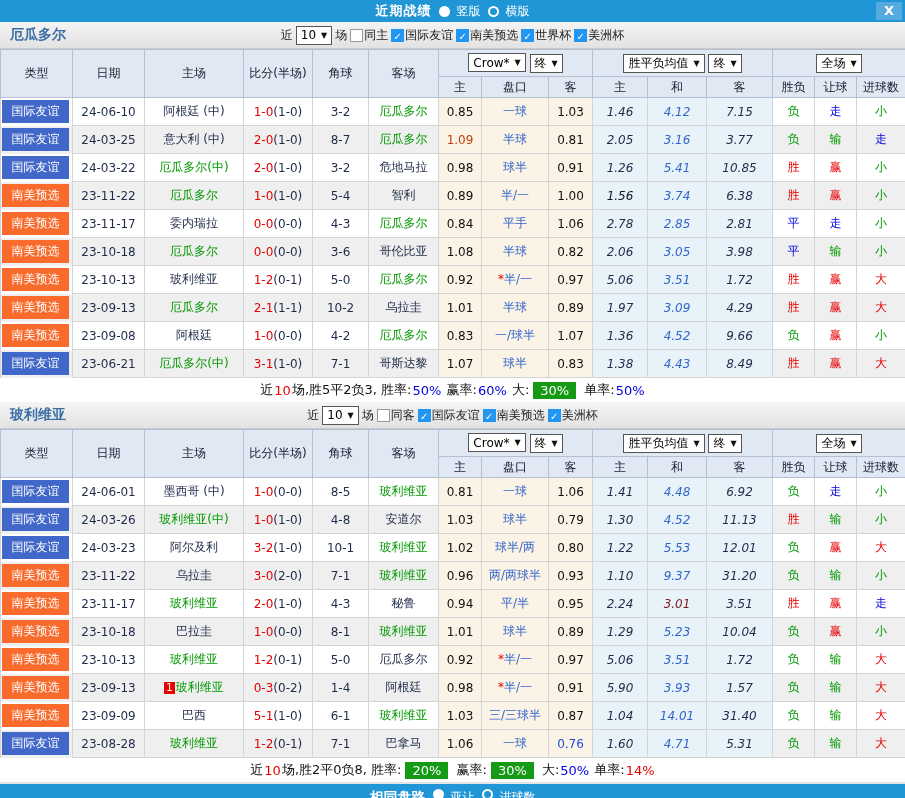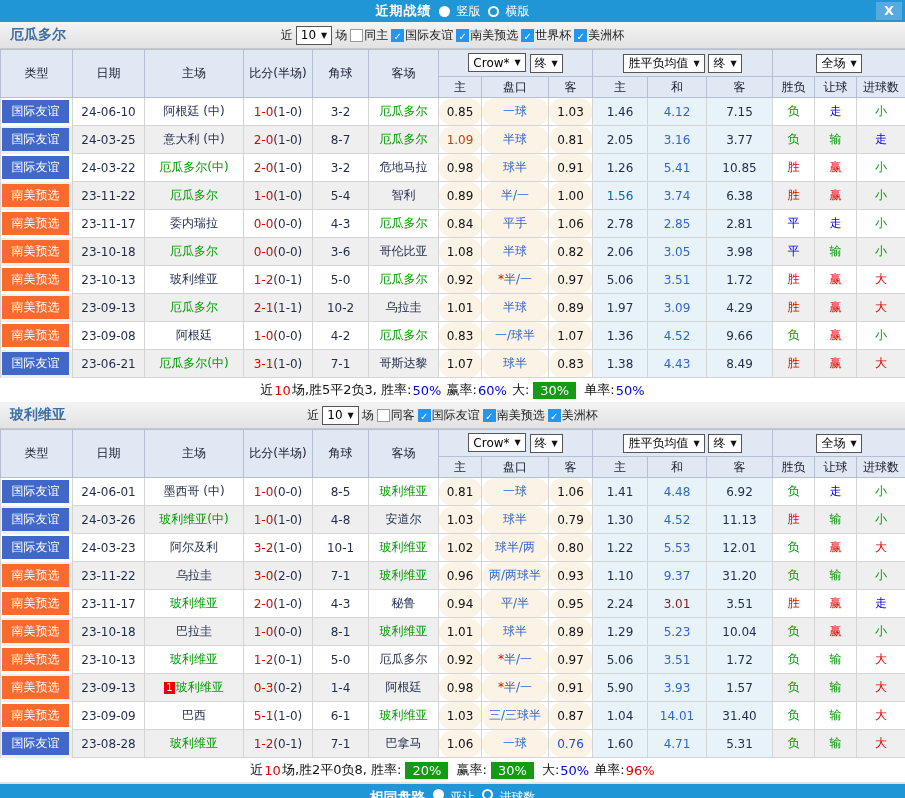--- a/index.html
+++ b/index.html
@@ -27,22 +27,22 @@
   
   table{border-collapse:collapse;table-layout:fixed;width:905px;}
   thead th{background:#e0e9f3;border:1px solid #b4c0d2;font-weight:normal;color:#1a1a2e;
            text-align:center;padding:0;font-size:12px;}
   thead tr.hr1 th{height:26px;}
   thead tr.hr2 th{height:20px;}
   tbody td{border:1px solid #d4d4d4;text-align:center;height:27px;padding:0;font-size:12px;
            color:#1f2b4a;overflow:hidden;white-space:nowrap;}
   tr.even td{background:#efefef;}
   tr.odd td{background:#ffffff;}
-  td.cream{background:#fbf3e6 !important;border-radius:14px;}
-  td.lblue{background:#e8f2f9 !important;}
+  td.cream{background:#fbf3e6 !important;}
+  td.lblue{background:#e8f2f9 !important;font-style:italic;}
   td.typecol{border-top:none;border-bottom:none;background:#fff !important;}
   tr.even td.typecol{background:#efefef !important;}
   .type-pill{margin:2px 3px 2px 1px;height:23px;line-height:23px;color:#fff;font-size:12px;}
   .type-blue{background:#4167c8;}
   .type-orange{background:#f96b2d;}
   .t-green{color:#009900;}
   .t-red{color:#e60000;}
   .t-dark{color:#1f2b4a;}
   .t-hblue{color:#3366cc;}
   .badge1{display:inline-block;background:#e60000;color:#fff;font-size:10px;line-height:12px;
@@ -221,21 +221,21 @@
               <div class="type-pill type-orange">南美预选</div>
             </td>
             <td>23-11-22</td>
             <td><span class="t-green">厄瓜多尔</span></td>
             <td><span class="t-red">1-0</span><span class="t-dark">(1-0)</span></td>
             <td>5-4</td>
             <td><span class="t-dark">智利</span></td>
             <td class="cream" style="color:#111;">0.89</td>
             <td class="cream"><span class="t-hblue">半/一</span></td>
             <td class="cream" style="color:#111;">1.00</td>
-            <td class="lblue" style="color:#0369a1;">1.56</td>
+            <td class="lblue" style="color:#0f172a;">1.56</td>
             <td class="lblue" style="color:#3366cc;">3.74</td>
             <td class="lblue" style="color:#1f2b4a;">6.38</td>
             <td><span style="color:#e60000;">胜</span></td>
             <td><span style="color:#e60000;">赢</span></td>
             <td><span style="color:#009900;">小</span></td>
           </tr>
           <tr class="odd">
             <td class="typecol">
               <div class="type-pill type-orange">南美预选</div>
             </td>
@@ -645,21 +645,21 @@
       <div class="summary">
         <span style="color:#111;white-space:pre;">近</span>
         <span style="color:#e60000;white-space:pre;">10</span>
         <span style="color:#111;white-space:pre;">场,胜2平0负8, 胜率:</span>
         <span class="badge">20%</span>
         <span style="color:#111;white-space:pre;"> 赢率:</span>
         <span class="badge">30%</span>
         <span style="color:#111;white-space:pre;"> 大:</span>
         <span style="color:#0000e0;white-space:pre;">50%</span>
         <span style="color:#111;white-space:pre;"> 单率:</span>
-        <span style="color:#e60000;white-space:pre;">96%</span>
+        <span style="color:#e60000;white-space:pre;">14%</span>
       </div>
     </div>
   </div>
 
 <div class="bottom-bar">
   <span class="bar-title">相同盘路</span>
   <span class="radio-filled"></span>
   <span>亚让</span>
   <span class="radio-hollow"></span>
   <span>进球数</span>

